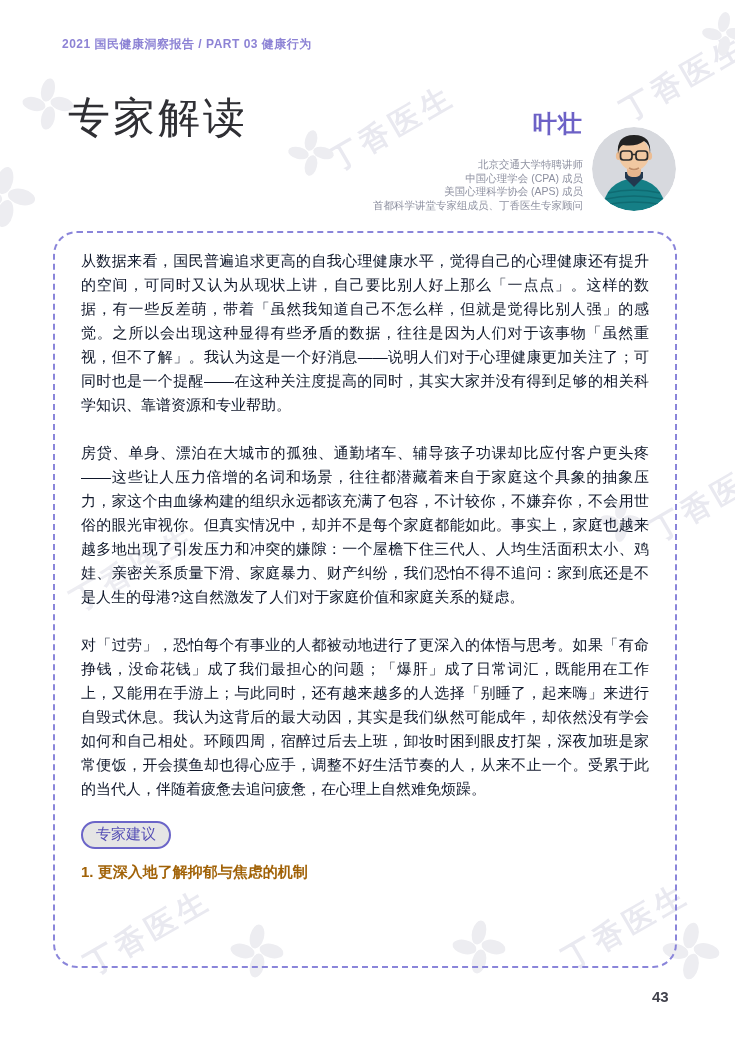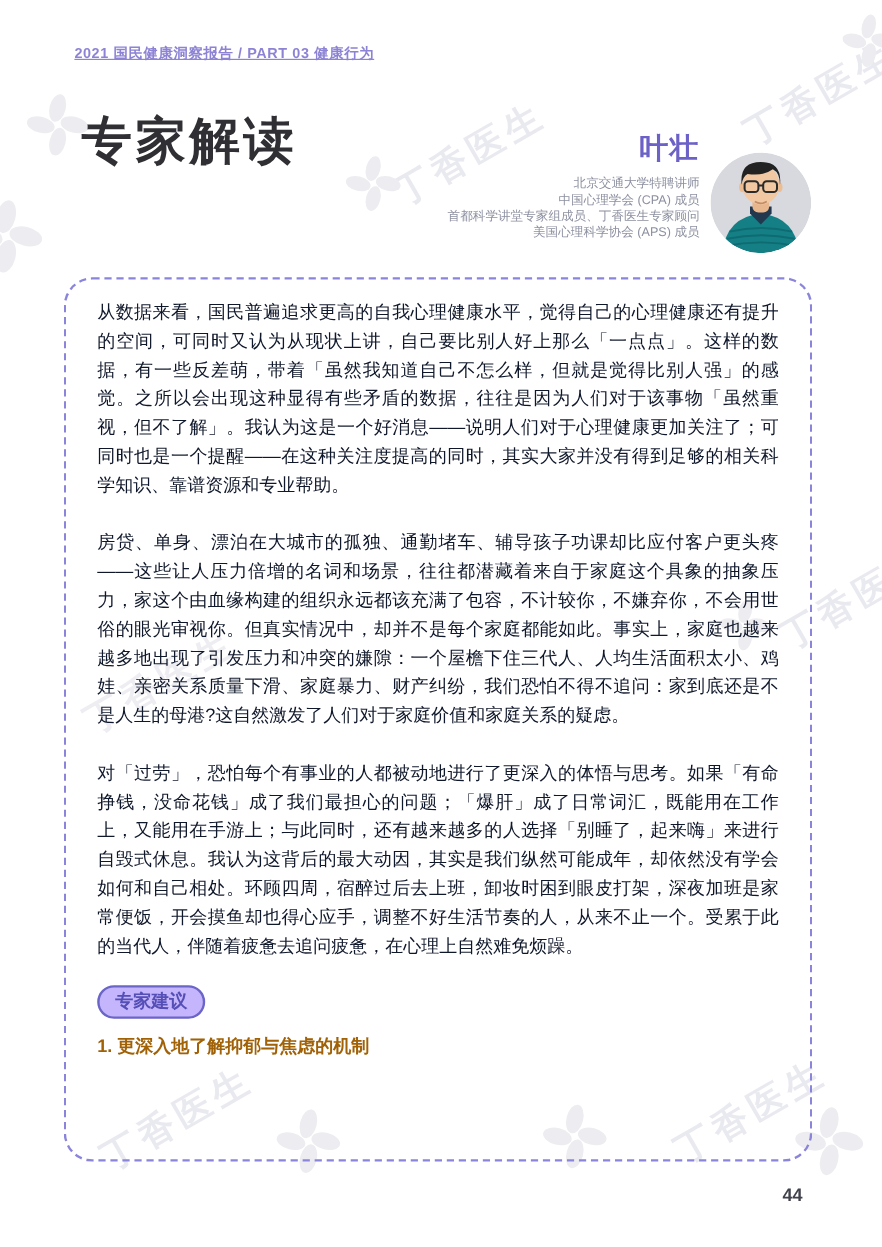--- a/index.html
+++ b/index.html
@@ -23,35 +23,34 @@
     transform: rotate(-30deg);
     white-space: nowrap;
     user-select: none;
   }
   .wm-flower { position: absolute; }
   
   .doc-header {
     position: absolute; left: 62px; top: 36px; z-index: 2;
     font-size: 12px; font-weight: 700; letter-spacing: 0.5px;
     color: #8d83d5;
-    text-decoration: underline;
   }
   
   .page-title {
     position: absolute; left: 68px; top: 90px; z-index: 2;
-    font-size: 42px; font-weight: 700; letter-spacing: 3px;
+    font-size: 42px; font-weight: 400; letter-spacing: 3px;
     color: #2f2f34;
   }
   .expert-info {
     position: absolute; right: 152px; top: 108px; z-index: 2;
     width: 360px; text-align: right;
   }
   .expert-name {
     font-size: 24px; font-weight: 700; color: #6c61c6;
-    margin-bottom: 7px; letter-spacing: 1px; text-align: right;
+    margin-bottom: 18px; letter-spacing: 1px; text-align: right;
   }
   .expert-cred {
     font-size: 10.5px; line-height: 13.5px; color: #8d90a0;
   }
   .avatar {
     position: absolute; left: 592px; top: 127px; z-index: 2;
     width: 84px; height: 84px; border-radius: 50%;
     overflow: hidden;
   }
   
@@ -65,23 +64,23 @@
   }
   .dashed-box p {
     font-size: 15px; line-height: 24px; color: #0f172a;
     text-align: justify; margin: 0 0 24px 0;
   }
   .advice-badge {
     display: inline-block;
     border: 2px solid #6b65c8;
     border-radius: 15px;
     padding: 2px 13px 3px 13px;
-    font-size: 15px; font-weight: 700; color: #544eb5;
+    font-size: 15px; font-weight: 400; color: #544eb5;
     margin: -4px 0 14px 0;
-    background: #c4b5fd;
+    background: #e5e5e5;
   }
   .advice-heading {
     font-size: 15px; font-weight: 700; color: #a16207;
     margin: 0 0 6px 0;
   }
   .dashed-box p.last { margin-bottom: 0; }
   
   .page-num {
     position: absolute; left: 652px; top: 988px; z-index: 2;
     font-size: 15px; font-weight: 600; color: #41424c;
@@ -140,22 +139,22 @@
   </div>
 
   <div class="doc-header">2021 国民健康洞察报告 / PART 03 健康行为</div>
 
   <h1 class="page-title">专家解读</h1>
 
   <div class="expert-info">
     <div class="expert-name">叶壮</div>
     <div class="expert-cred">北京交通大学特聘讲师</div>
     <div class="expert-cred">中国心理学会 (CPA) 成员</div>
+    <div class="expert-cred">美国心理科学协会 (APS) 成员</div>
     <div class="expert-cred">首都科学讲堂专家组成员、丁香医生专家顾问</div>
-    <div class="expert-cred">美国心理科学协会 (APS) 成员</div>
   </div>
 
   <div class="avatar">
     <svg viewBox="0 0 84 84" width="84" height="84">
       <defs>
           <clipPath id="avclip">
             <circle cx="42" cy="42" r="42"></circle>
           </clipPath>
         </defs>
       <g clip-path="url(#avclip)">
@@ -187,15 +186,15 @@
   </div>
 
   <div class="dashed-box">
     <p>从数据来看，国民普遍追求更高的自我心理健康水平，觉得自己的心理健康还有提升的空间，可同时又认为从现状上讲，自己要比别人好上那么「一点点」。这样的数据，有一些反差萌，带着「虽然我知道自己不怎么样，但就是觉得比别人强」的感觉。之所以会出现这种显得有些矛盾的数据，往往是因为人们对于该事物「虽然重视，但不了解」。我认为这是一个好消息——说明人们对于心理健康更加关注了；可同时也是一个提醒——在这种关注度提高的同时，其实大家并没有得到足够的相关科学知识、靠谱资源和专业帮助。</p>
     <p>房贷、单身、漂泊在大城市的孤独、通勤堵车、辅导孩子功课却比应付客户更头疼——这些让人压力倍增的名词和场景，往往都潜藏着来自于家庭这个具象的抽象压力，家这个由血缘构建的组织永远都该充满了包容，不计较你，不嫌弃你，不会用世俗的眼光审视你。但真实情况中，却并不是每个家庭都能如此。事实上，家庭也越来越多地出现了引发压力和冲突的嫌隙：一个屋檐下住三代人、人均生活面积太小、鸡娃、亲密关系质量下滑、家庭暴力、财产纠纷，我们恐怕不得不追问：家到底还是不是人生的母港?这自然激发了人们对于家庭价值和家庭关系的疑虑。</p>
     <p>对「过劳」，恐怕每个有事业的人都被动地进行了更深入的体悟与思考。如果「有命挣钱，没命花钱」成了我们最担心的问题；「爆肝」成了日常词汇，既能用在工作上，又能用在手游上；与此同时，还有越来越多的人选择「别睡了，起来嗨」来进行自毁式休息。我认为这背后的最大动因，其实是我们纵然可能成年，却依然没有学会如何和自己相处。环顾四周，宿醉过后去上班，卸妆时困到眼皮打架，深夜加班是家常便饭，开会摸鱼却也得心应手，调整不好生活节奏的人，从来不止一个。受累于此的当代人，伴随着疲惫去追问疲惫，在心理上自然难免烦躁。</p>
     <div class="advice-badge">专家建议</div>
     <h3 class="advice-heading">1. 更深入地了解抑郁与焦虑的机制</h3>
   </div>
 
-  <div class="page-num">44</div>
+  <div class="page-num">43</div>
 
 </div>
 
 </body></html>

